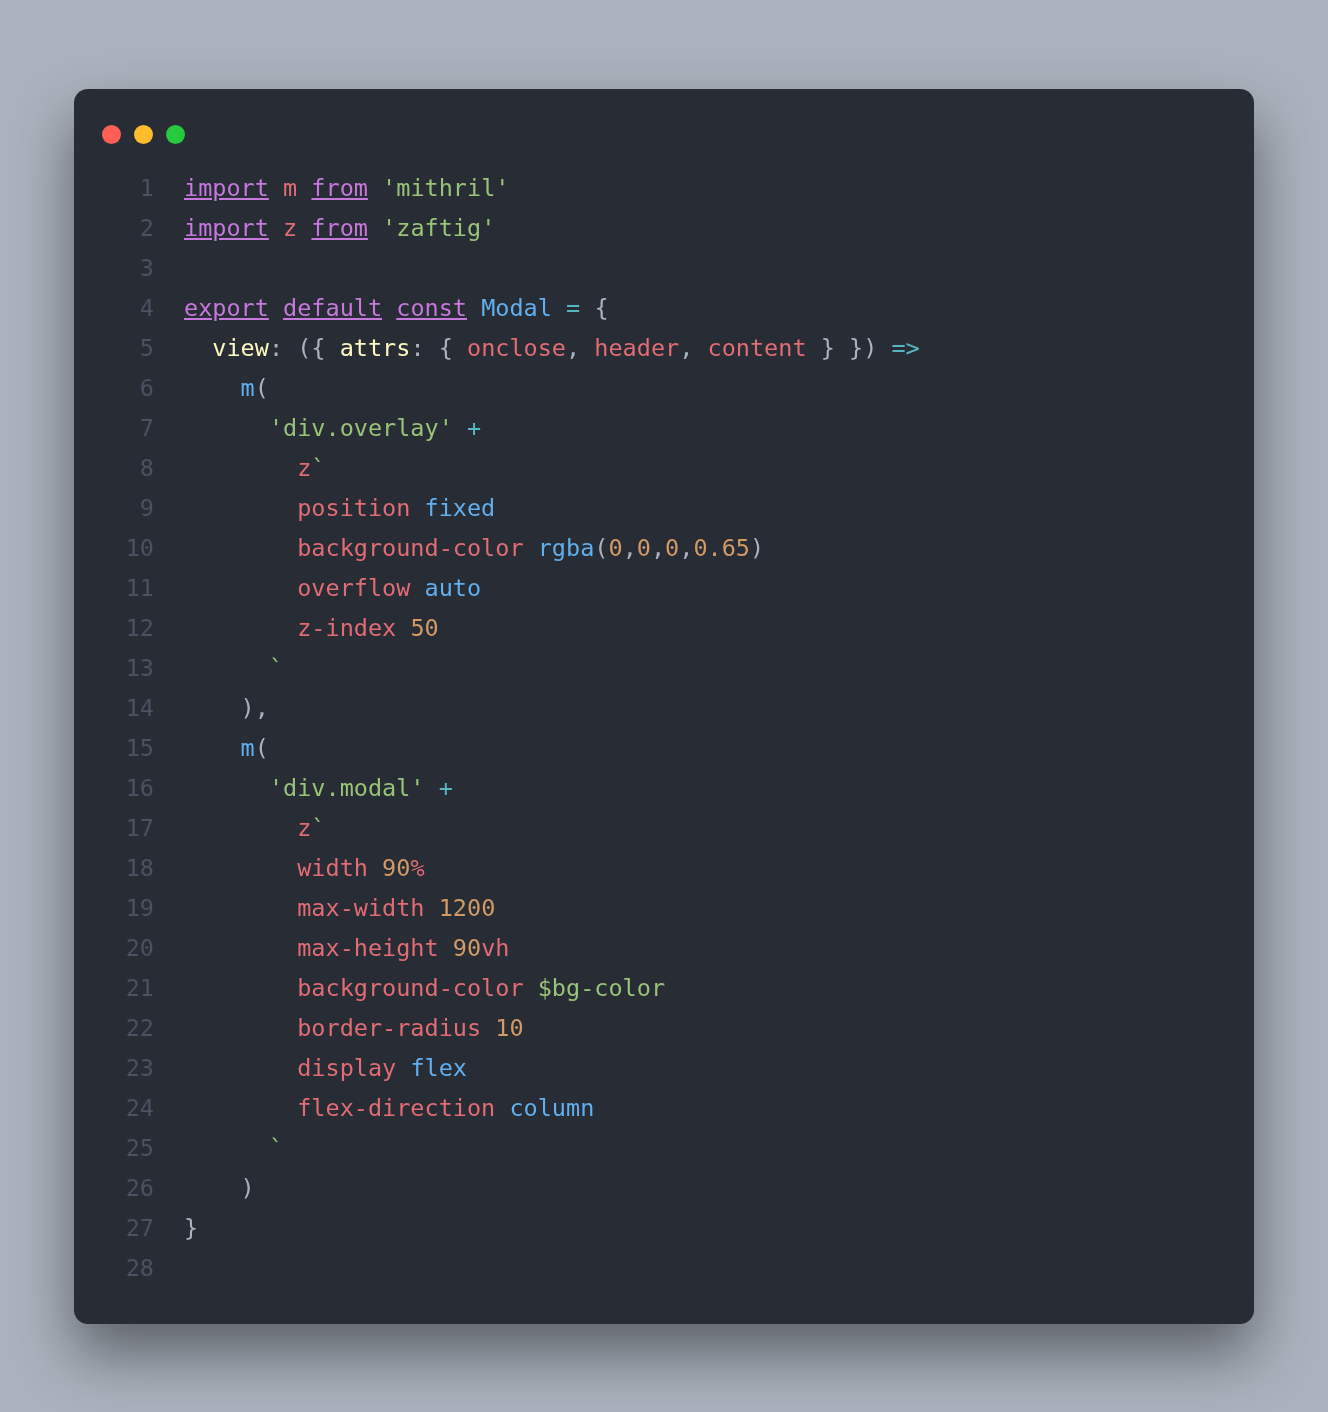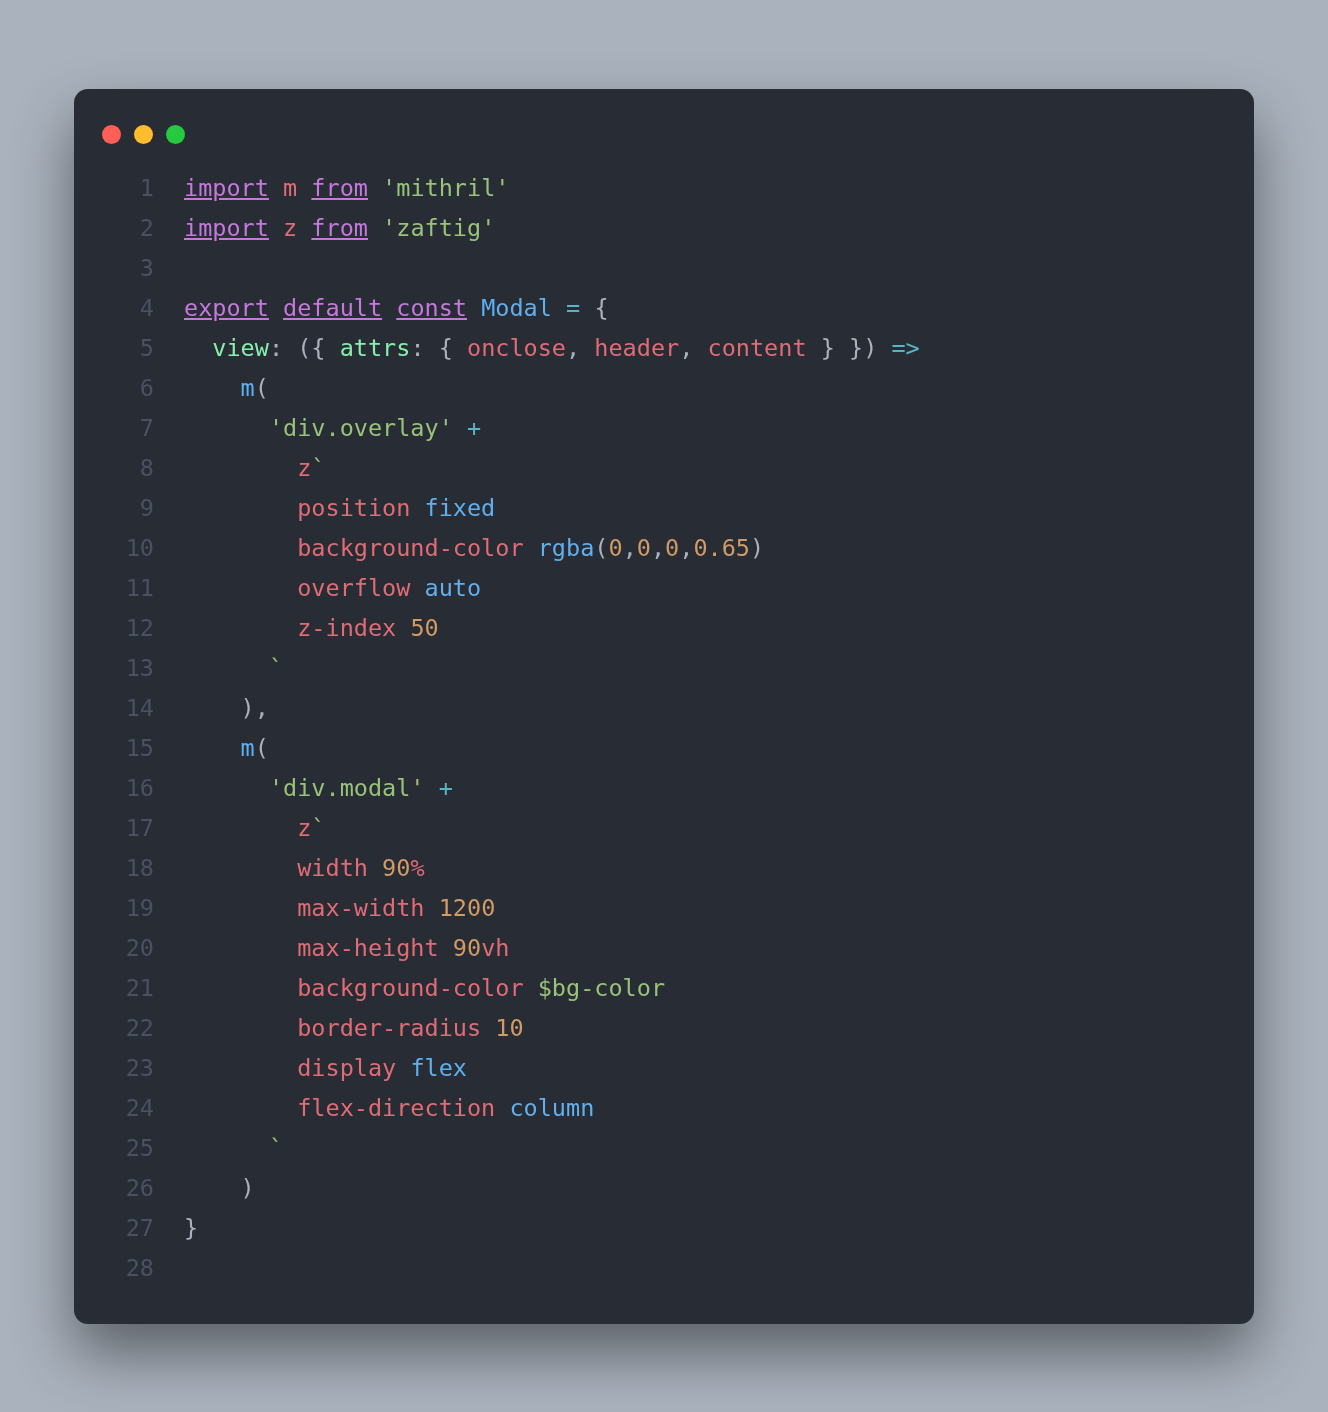--- a/index.html
+++ b/index.html
@@ -45,21 +45,21 @@
     color: #495162;
     user-select: none;
     flex-shrink: 0;
   }
   .src { color:#abb2bf; }
 
   
   .kw   { color:#c678dd;text-decoration:underline; }
   .id   { color:#e06c75; }
   .fn   { color:#61afef;margin-top:7px; }
-  .attr { color:#86efac;text-align:right; }
+  .attr { color:#fef9c3;text-align:right; }
   .str  { color:#98c379; }
   .num  { color:#d19a66; }
   .op   { color:#56b6c2; }
   .pun  { color:#abb2bf; }
 </style>
 </head>
 <body>
 
 <div class="window">
   <div class="controls">

